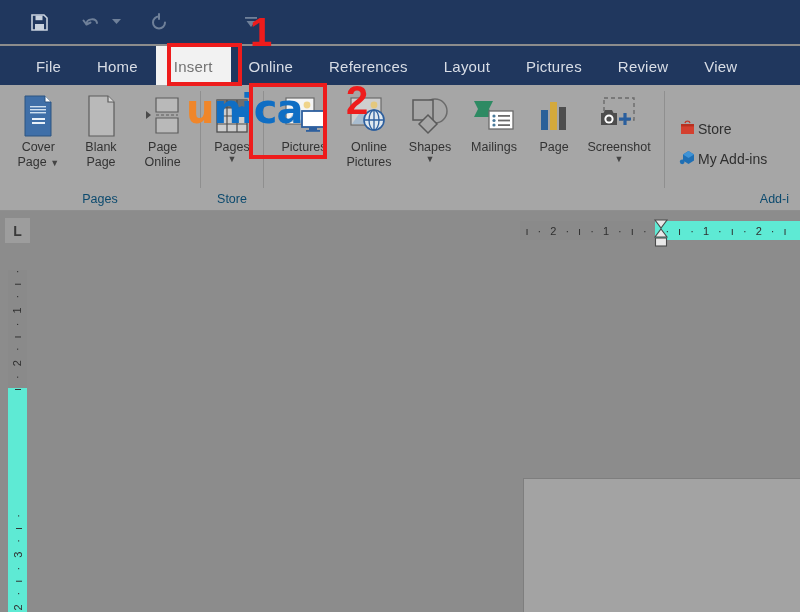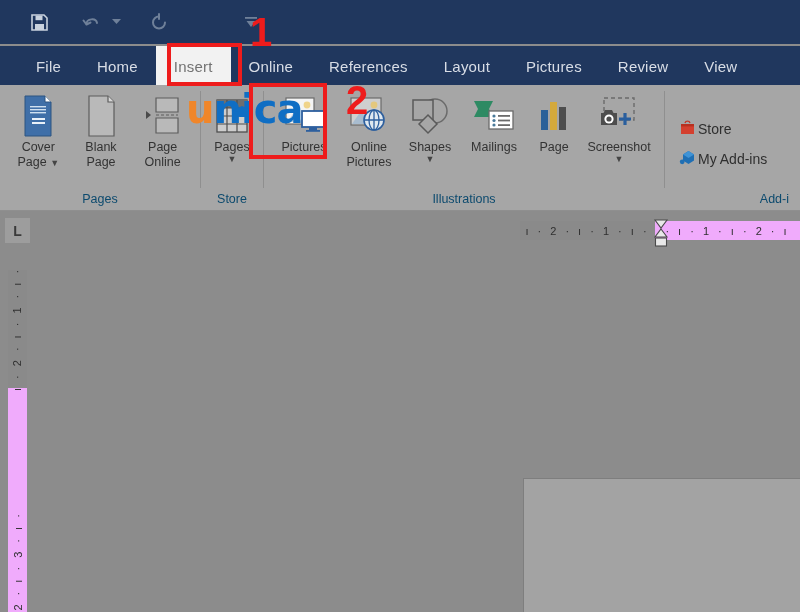--- a/index.html
+++ b/index.html
@@ -77,21 +77,21 @@
   .tabselector {
     position: absolute; left: 5px; top: 7px; width: 25px; height: 25px;
     background: #9d9d9d; display: flex; align-items: center; justify-content: center;
     font-size: 14px; font-weight: bold; color: #3a3a3a;
   }
   .hruler {
     position: absolute; left: 520px; top: 10px; height: 19px; width: 280px;
     display: flex; align-items: center;
   }
   .hr-dark { background: #8a8a8a; }
-  .hr-light { background: #f0abfc; }
+  .hr-light { background: #5eead4; }
   .hr-seg { height: 19px; display: flex; align-items: center; justify-content: center;
             font-size: 11px; color: #2f2f2f; letter-spacing: 3px; white-space: nowrap; }
 
   .vruler {
     position: absolute; left: 8px; top: 59px; width: 19px; height: 553px;
   }
   .vr-seg {
     width: 19px; display: flex; align-items: center; justify-content: center;
     font-size: 11px; color: #2f2f2f; letter-spacing: 3px; white-space: nowrap;
   }
@@ -363,21 +363,20 @@
               <path d="M30 18 V30 M24 24 H36" stroke="#2a5f9e" stroke-width="3.2"></path>
             </svg>
           </div>
           <div class="lbl">
             <span>Screenshot</span>
             <div class="caret-row">▼</div>
           </div>
         </div>
 
       </div>
-      <div class="rgroup-label">Illustrations</div>
     </div>
 
     <div class="rgroup-sep"></div>
 
     <div class="rgroup" style="width:132px">
       <div class="rgroup-items addins-col" style="flex-direction:column">
 
         <div class="smallbtn">
           <span>
             <svg width="17" height="17" viewBox="0 0 17 17">

